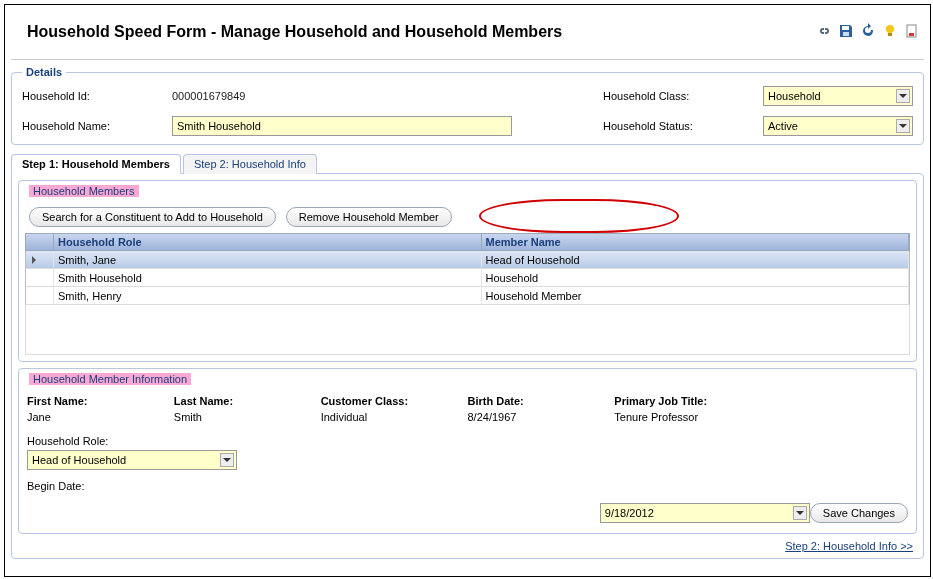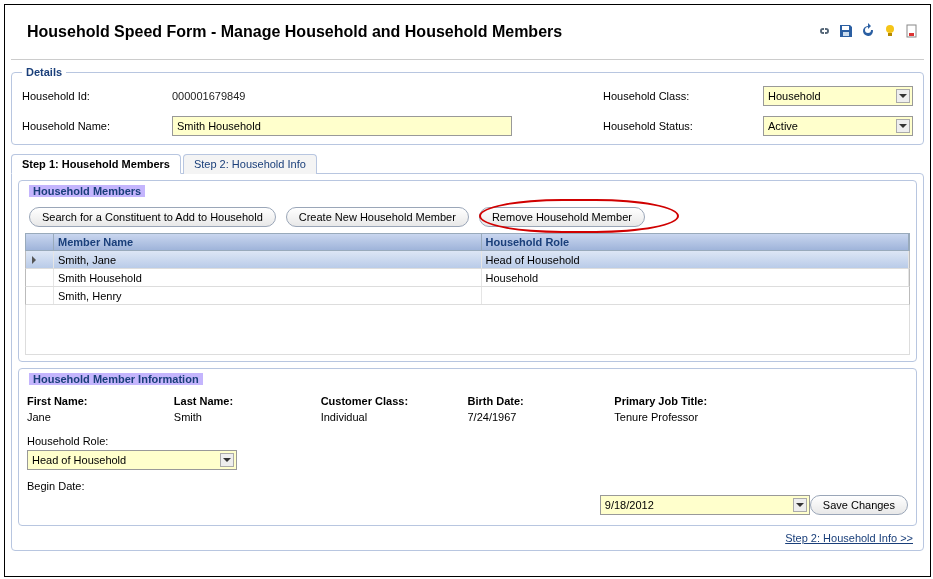--- a/index.html
+++ b/index.html
@@ -95,24 +95,24 @@
     padding: 6px;
   }
   .inner-fs {
     border: 1px solid #b8c6e0;
     border-radius: 4px;
     padding: 4px 6px 6px 6px;
     margin-bottom: 6px;
   }
   .inner-fs > .legend-like {
     color: #1a3f7a;
-    font-weight: bold;
+    font-weight: normal;
     font-size: 11px;
     margin: -12px 0 6px 4px;
-    background: #c4b5fd;
+    background: #f9a8d4;
     display: inline-block;
     padding: 0 4px;
   }
   .btn-row { display: flex; gap: 10px; margin: 4px 0 6px 4px; align-items: center; position: relative; }
   .pill-btn {
     border: 1px solid #9aa6b8;
     border-radius: 12px;
     background: linear-gradient(#fff,#e8e8e8);
     padding: 3px 12px;
     font-size: 11px;
@@ -229,47 +229,47 @@
     <div class="tab">Step 2: Household Info</div>
   </div>
 
   <div class="tab-body">
 
     <div class="inner-fs">
       <div class="legend-like">Household Members</div>
 
       <div class="btn-row">
         <button class="pill-btn">Search for a Constituent to Add to Household</button>
-        <button class="pill-btn">Create New Household Member</button>
         <button class="pill-btn">Remove Household Member</button>
         <div class="highlight-oval" style="left:450px; top:-8px; width:200px; height:34px;"></div>
       </div>
 
       <div class="grid-head">
         <div></div>
+        <div>Household Role</div>
         <div>Member Name</div>
-        <div>Household Role</div>
       </div>
       <div class="grid-row sel">
         <div class="row-caret">
             <svg viewBox="0 0 8 8">
               <path d="M2 0l4 4-4 4z" fill="#555"></path>
             </svg>
           </div>
         <div>Smith, Jane</div>
         <div>Head of Household</div>
       </div>
       <div class="grid-row">
         <div></div>
         <div>Smith Household</div>
         <div>Household</div>
       </div>
       <div class="grid-row">
         <div></div>
         <div>Smith, Henry</div>
+        <div>Household Member</div>
       </div>
       <div class="grid-spacer"></div>
     </div>
 
     <div class="inner-fs">
       <div class="legend-like">Household Member Information</div>
 
       <div class="info-grid">
         <div class="info-col">
           <div class="il">First Name:</div>
@@ -278,42 +278,42 @@
         <div class="info-col">
           <div class="il">Last Name:</div>
           <div>Smith</div>
         </div>
         <div class="info-col">
           <div class="il">Customer Class:</div>
           <div>Individual</div>
         </div>
         <div class="info-col">
           <div class="il">Birth Date:</div>
-          <div>7/24/1967</div>
+          <div>8/24/1967</div>
         </div>
         <div class="info-col">
           <div class="il">Primary Job Title:</div>
           <div>Tenure Professor</div>
         </div>
       </div>
 
       <div style="margin:4px 2px;">
         <div class="lbl" style="margin-bottom:3px;">Household Role:</div>
         <div class="select-box sel-wide">
           <span>Head of Household</span>
           <span class="select-arrow">
               <svg viewBox="0 0 8 8">
                 <path d="M0 2l4 4 4-4z" fill="#333"></path>
               </svg>
             </span>
         </div>
       </div>
 
       <div style="margin:10px 2px 4px 2px;">
-        <div class="lbl" style="margin-bottom:3px;">Begin Date:</div>
+        <div class="lbl" style="margin-bottom:11px;">Begin Date:</div>
         <div style="display:flex; justify-content:flex-end; align-items:flex-end;">
           <div class="select-box sel-wide" style="background:#ffffcc;">
             <span>9/18/2012</span>
             <span class="select-arrow">
                 <svg viewBox="0 0 8 8">
                   <path d="M0 2l4 4 4-4z" fill="#333"></path>
                 </svg>
               </span>
           </div>
           <button class="pill-btn">Save Changes</button>

